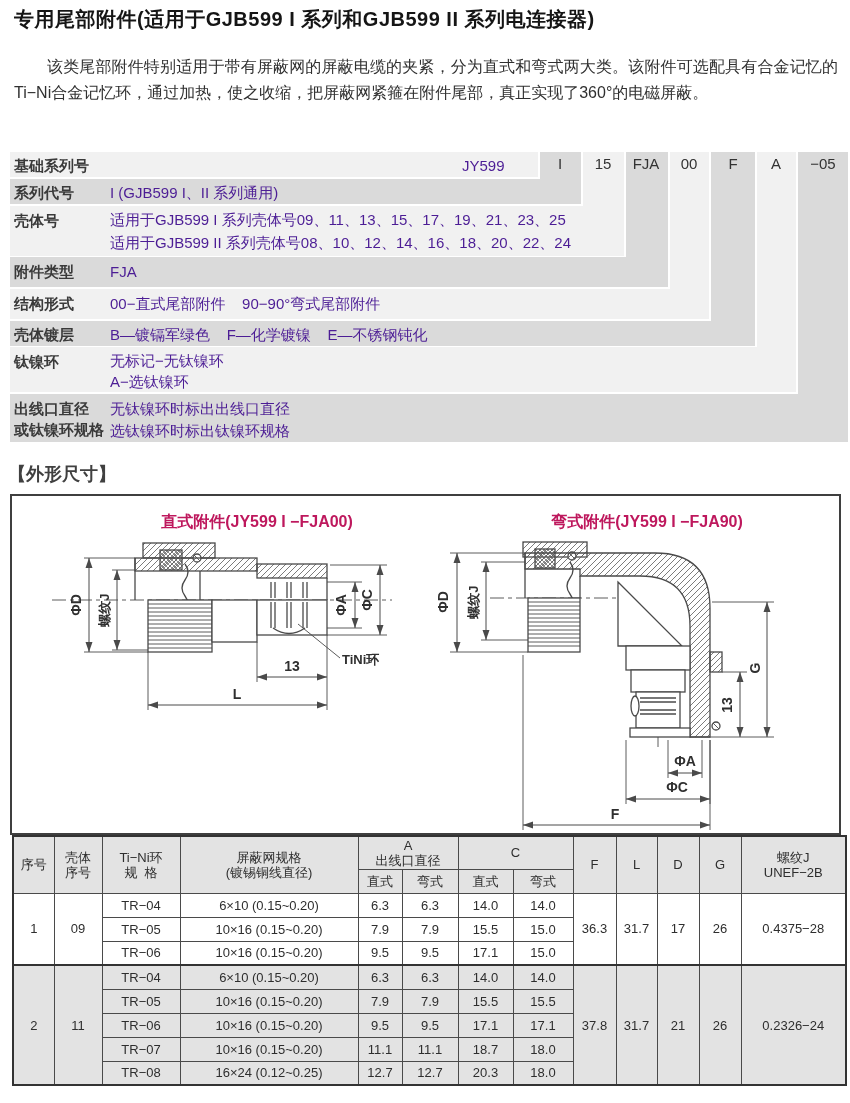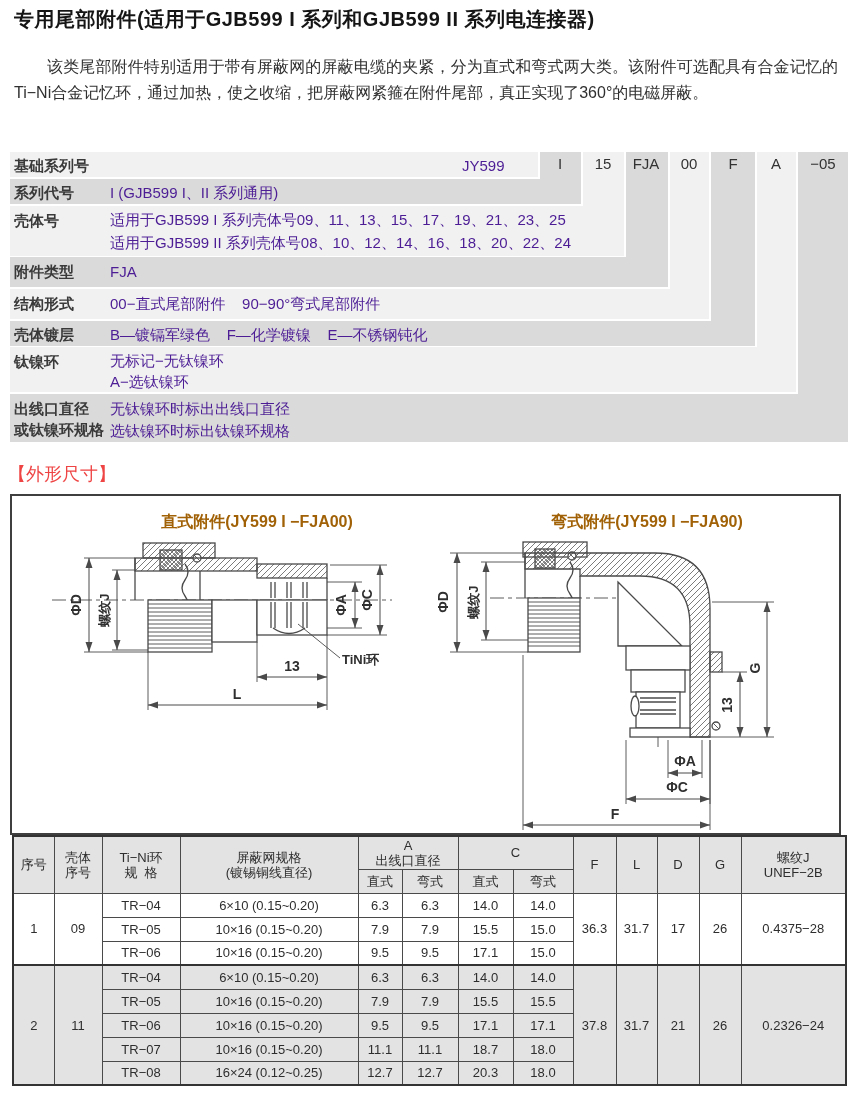--- a/index.html
+++ b/index.html
@@ -14,23 +14,23 @@
   
   #des{left:10px;top:152px;width:838px;height:292px;}
   #des .bg{position:absolute;}
   .lt{background:#f1f1f1;}
   .dk{background:#dadada;}
   #des .lbl{position:absolute;left:4px;font-size:15px;font-weight:bold;color:#3a3a3a;white-space:pre;line-height:21px;}
   #des .val{position:absolute;font-size:15px;color:#4c1d95;white-space:pre;line-height:22px;}
   #des .code{position:absolute;font-size:15px;color:#333;text-align:center;width:44px;}
 
   
-  #oheading{left:8px;top:462px;font-size:18px;font-weight:normal;color:#ef4444;}
+  #oheading{left:8px;top:462px;font-size:18px;font-weight:bold;color:#404040;}
   #obox{left:10px;top:494px;width:827px;height:337px;border:2px solid #3f3f3f;}
-  .dtitle{position:absolute;top:16px;width:300px;text-align:center;font-size:16px;font-weight:bold;color:#a16207;}
+  .dtitle{position:absolute;top:16px;width:300px;text-align:center;font-size:16px;font-weight:bold;color:#be185d;}
   svg{position:absolute;}
   svg text{font-family:"Liberation Sans","DejaVu Sans",sans-serif;fill:#2f2f2f;}
   .o{fill:none;stroke:#4a4a4a;stroke-width:1.3;}
   .ow{fill:#fff;stroke:#4a4a4a;stroke-width:1.3;}
   .hp{stroke:#4a4a4a;stroke-width:1.3;}
   .dim{stroke:#4a4a4a;stroke-width:1;fill:none;}
   .ext{stroke:#4a4a4a;stroke-width:0.9;}
   .cl{stroke:#4a4a4a;stroke-width:0.9;stroke-dasharray:14 4 4 4;fill:none;}
   .rib{stroke:#4a4a4a;stroke-width:0.9;}
   .dimt{font-size:14px;font-weight:bold;}

